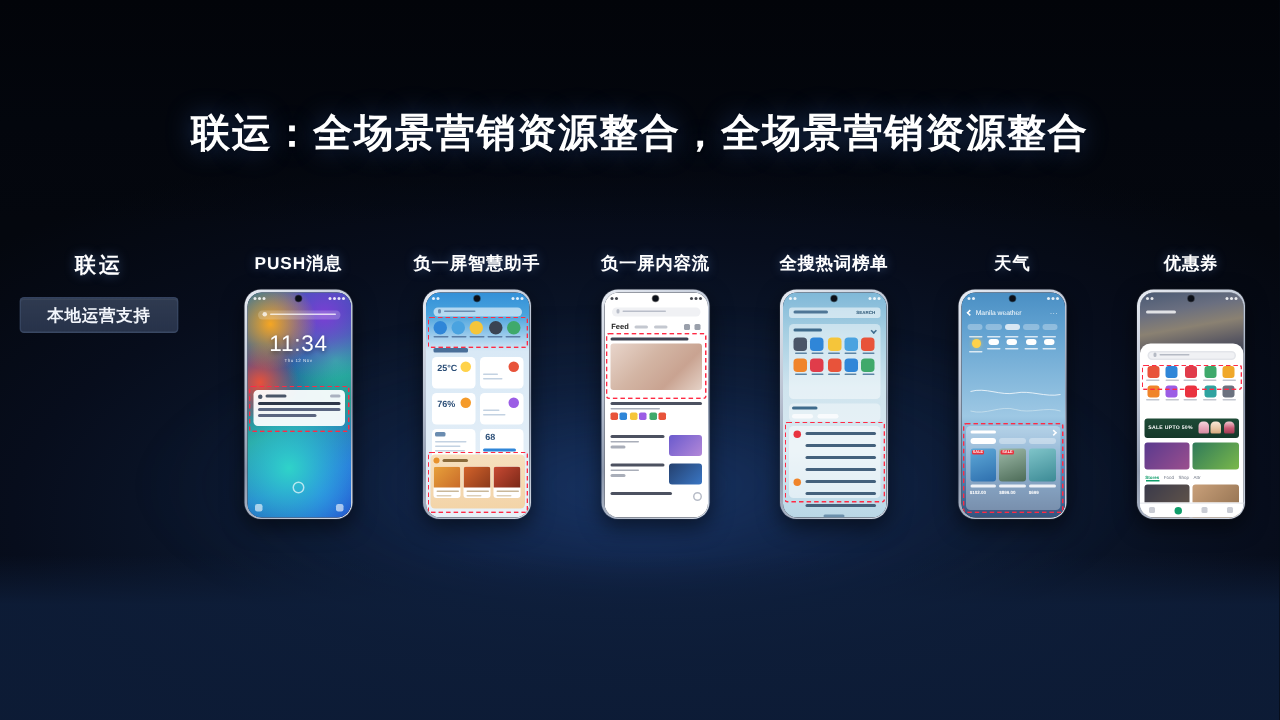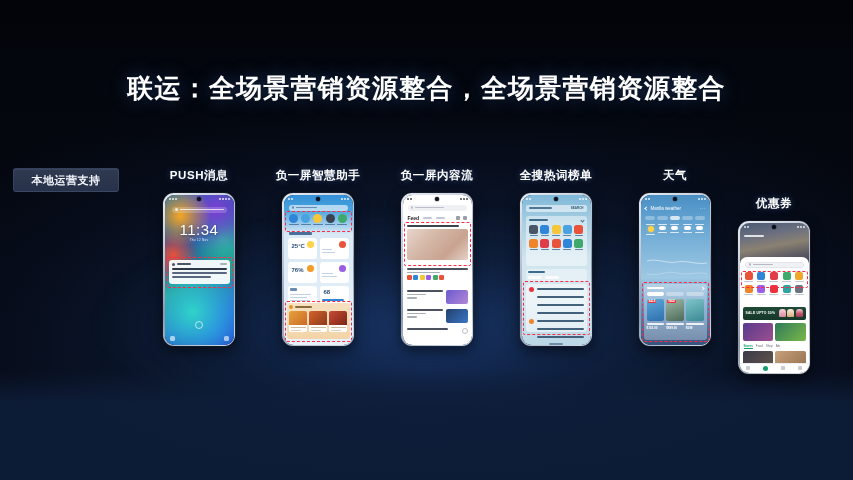--- a/index.html
+++ b/index.html
@@ -307,20 +307,21 @@
 
 <div class="stage">
   <div class="bg-base"></div>
   <div class="bg-glow"></div>
   <div class="bg-topfade"></div>
   <div class="bg-band"></div>
 
   <div class="title">联运：全场景营销资源整合，全场景营销资源整合</div>
 
   <div class="sidebar">
+    <div class="sidebar-title">联运</div>
     <div class="side-btn alt wide">本地运营支持</div>
   </div>
 
   <div class="cols">
 
     <div class="col" style="left:0px;">
       <div class="col-label">PUSH消息</div>
       <div class="phone">
         <div class="screen">
           <div class="p1-bg"></div>
@@ -758,21 +759,21 @@
                 <span class="bd" style="background:transparent"></span>
                 <span class="ln"></span>
               </div>
             <div class="rf"></div>
           </div>
           <div class="hl" style="left:1px; right:1px; top:86px; height:54px;"></div>
         </div>
       </div>
     </div>
 
-    <div class="col" style="left:575px;margin-top:28px;">
+    <div class="col" style="left:595px;">
       <div class="col-label">优惠券</div>
       <div class="phone">
         <div class="screen">
           <div class="p6-bg"></div>
           <div class="p6-hero">
             <div class="hl1"></div>
           </div>
           <div class="notch"></div>
           <div class="statusbar">
             <div class="sb-dots">

